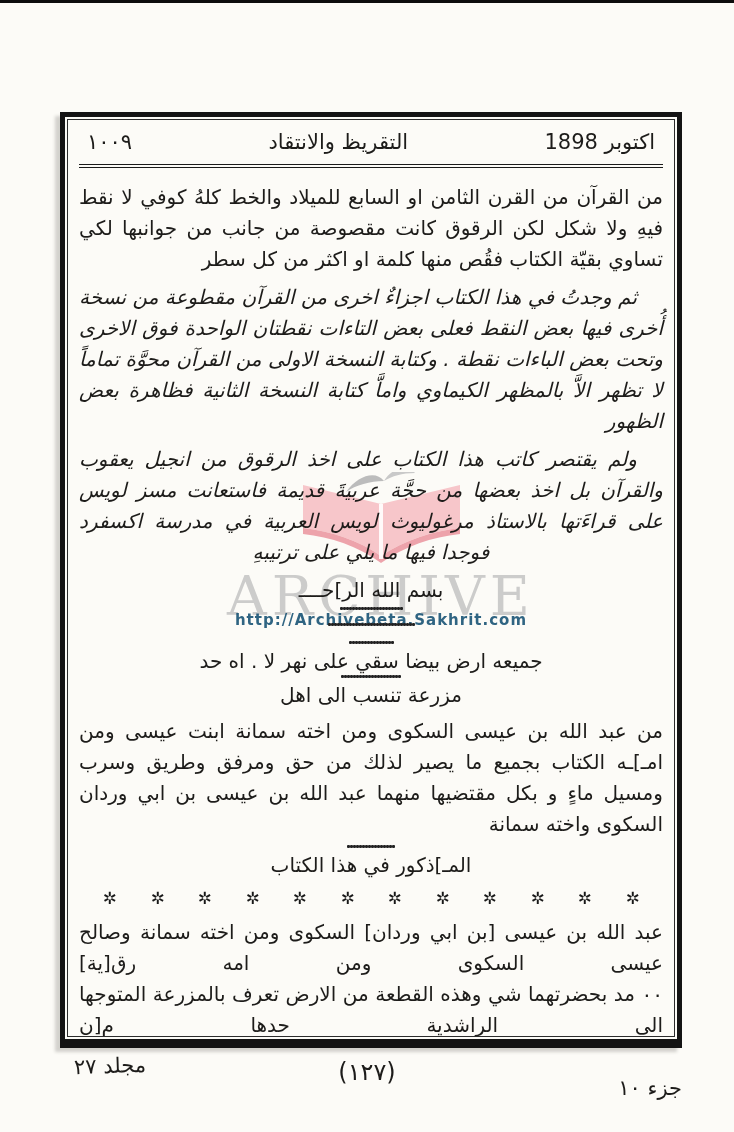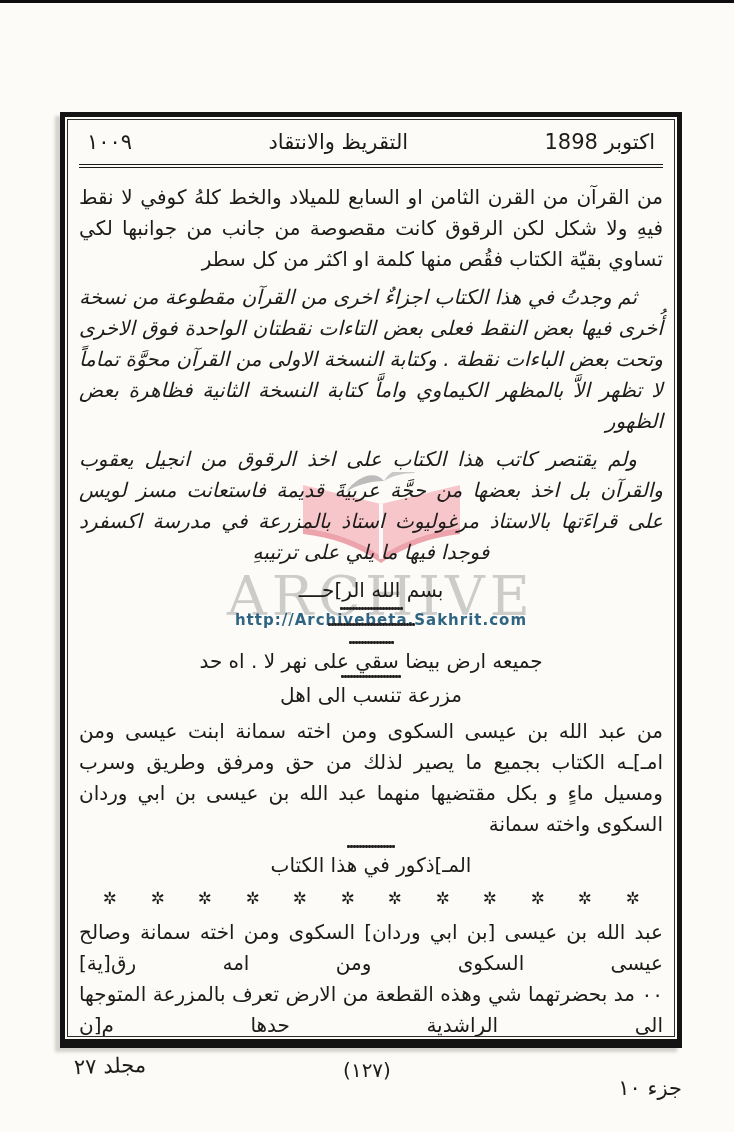--- a/index.html
+++ b/index.html
@@ -54,21 +54,21 @@
     font-family:"DejaVu Serif",serif;font-size:55px;line-height:48px;
     letter-spacing:5px;color:#bfbfbf;opacity:.78;margin-top:-4px;white-space:nowrap;
   }
   .wm-url{
     font-family:"DejaVu Sans",sans-serif;font-size:15px;letter-spacing:1px;
     color:#0c4a6e;opacity:.85;margin-top:-9px;white-space:nowrap;font-weight:bold;
   }
 
   .pfooter{position:absolute;left:0;top:1052px;width:100%;height:52px;direction:rtl;z-index:2;}
   .foot-part{position:absolute;right:52px;top:24px;font-size:21px;}
-  .foot-page{position:absolute;left:50%;top:6px;transform:translateX(-50%);font-size:20px;}
+  .foot-page{position:absolute;left:50%;top:6px;transform:translateX(-50%);font-size:24px;}
   .foot-vol{position:absolute;left:74px;top:2px;font-size:21px;transform:rotate(-2deg);}
 </style>
 </head>
 <body>
 
 <div class="page">
   <div class="topline"></div>
 
   <div class="frame">
     <div class="frame-inner">
@@ -88,21 +88,21 @@
           <path d="M87 84 C64 68 37 59 9 56 L9 62 C37 65 64 74 87 91 C111 74 138 65 166 62 L166 56 C138 59 111 68 87 84 Z" fill="#eda3ab"></path>
           <path d="M85 32 L89 32 L89 87 L85 87 Z" fill="#ffffff" opacity="0.9"></path>
         </svg>
         <div class="wm-brand">ARCHIVE</div>
         <div class="wm-url">http://Archivebeta.Sakhrit.com</div>
       </div>
 
       <div class="pbody" id="pbody">
           <div class="para ">من القرآن من القرن الثامن او السابع للميلاد والخط كلهُ كوفي لا نقط فيهِ ولا شكل لكن الرقوق كانت مقصوصة من جانب من جوانبها لكي تساوي بقيّة الكتاب فقُص منها كلمة او اكثر من كل سطر</div>
           <div class="para indent">ثم وجدتُ في هذا الكتاب اجزاءٌ اخرى من القرآن مقطوعة من نسخة أُخرى فيها بعض النقط فعلى بعض التاءات نقطتان الواحدة فوق الاخرى وتحت بعض الباءات نقطة . وكتابة النسخة الاولى من القرآن محوَّة تماماً لا تظهر الاَّ بالمظهر الكيماوي واماَّ كتابة النسخة الثانية فظاهرة بعض الظهور</div>
-          <div class="para indent centerlast">ولم يقتصر كاتب هذا الكتاب على اخذ الرقوق من انجيل يعقوب والقرآن بل اخذ بعضها من حجَّة عربيةَ قديمة فاستعانت مسز لويس على قراءَتها بالاستاذ مرغوليوث استاذ بالمزرعة في مدرسة اكسفرد فوجدا فيها ما يلي على ترتيبهِ</div>
+          <div class="para indent centerlast">ولم يقتصر كاتب هذا الكتاب على اخذ الرقوق من انجيل يعقوب والقرآن بل اخذ بعضها من حجَّة عربيةَ قديمة فاستعانت مسز لويس على قراءَتها بالاستاذ مرغوليوث لويس العربية في مدرسة اكسفرد فوجدا فيها ما يلي على ترتيبهِ</div>
           <div class="mline">
             <span class="txt">بسم الله الر]حــــ</span>
             <span class="dotrun">
               <i></i>
               <i></i>
               <i></i>
               <i></i>
               <i></i>
               <i></i>
               <i></i>

